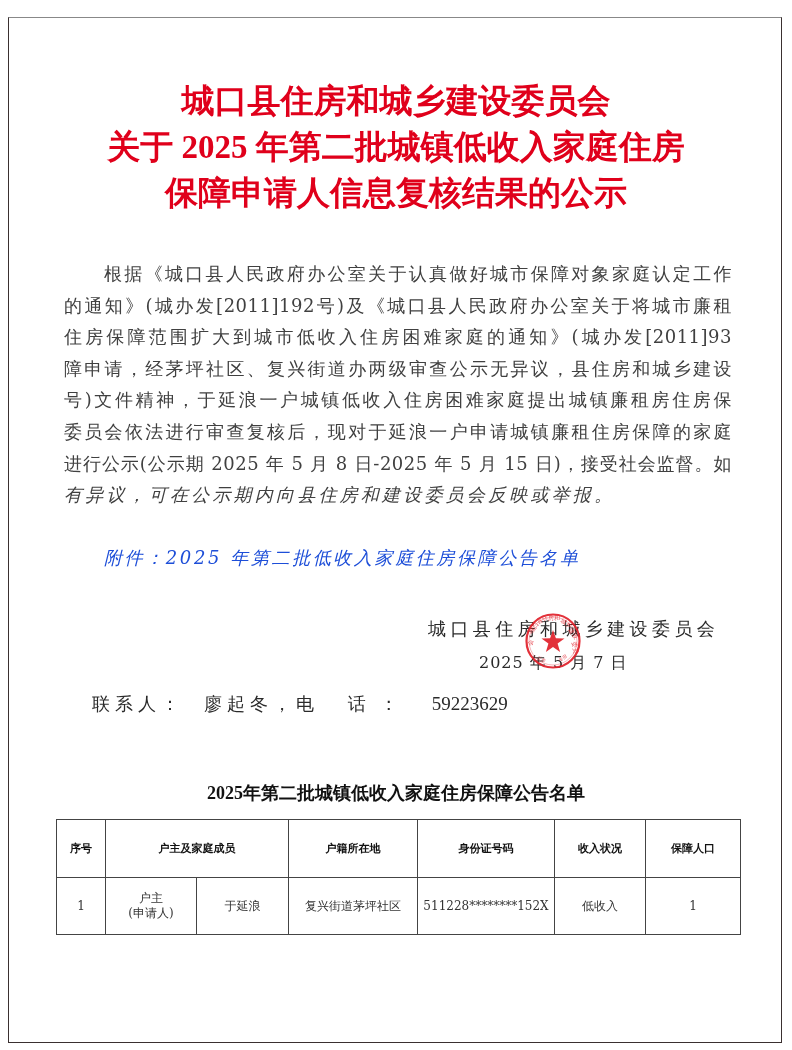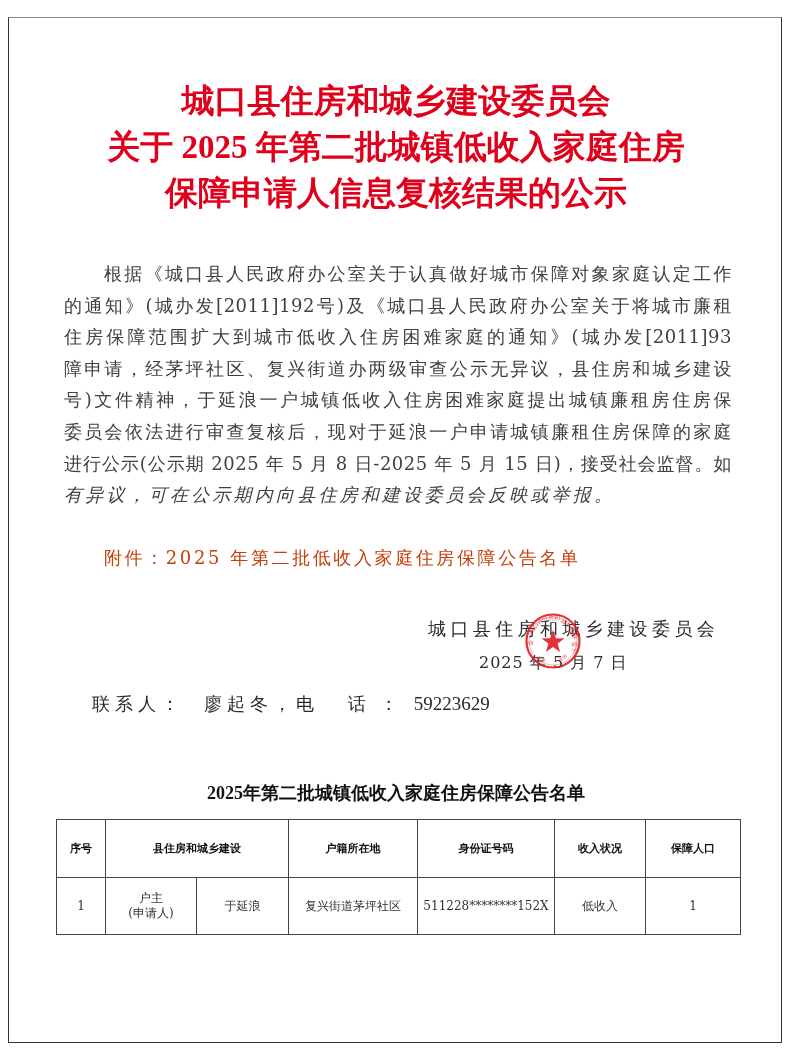--- a/index.html
+++ b/index.html
@@ -65,22 +65,23 @@
       text-align-last: left;
       letter-spacing: 3.2px;
       font-style: italic;
     }
     .attachment-line {
       position: absolute;
       left: 104px;
       top: 546px;
       font-size: 18px;
       letter-spacing: 2.6px;
-      color: #c2410c;
-      white-space: nowrap;
+      color: #1d4ed8;
+      white-space: nowrap;
+      font-style: italic;
     }
     .sign-org {
       position: absolute;
       left: 428px;
       top: 617px;
       font-size: 18px;
       letter-spacing: 4.4px;
       color: #2a2a2a;
       white-space: nowrap;
     }
@@ -105,21 +106,21 @@
       position: absolute;
       left: 92px;
       top: 692px;
       font-size: 18px;
       color: #2a2a2a;
       white-space: nowrap;
     }
     .contact-line .lbl { letter-spacing: 5px; }
     .contact-line .gap { display: inline-block; width: 20px; }
     .contact-line .phone-lbl { letter-spacing: 14px; }
-    .contact-line .num { font-family: "Liberation Serif", serif; font-size: 19px; margin-left: 2px; }
+    .contact-line .num { font-family: "Liberation Serif", serif; font-size: 19px; margin-left: 20px; }
     .list-title {
       position: absolute;
       left: 0;
       width: 792px;
       top: 781px;
       text-align: center;
       font-family: "Liberation Serif", "DejaVu Serif", serif;
       font-weight: bold;
       font-size: 18px;
       color: #111111;
@@ -215,21 +216,21 @@
     <col style="width:91px">
     <col style="width:92px">
     <col style="width:129px">
     <col style="width:137px">
     <col style="width:91px">
     <col style="width:95px">
   </colgroup>
   <thead>
     <tr>
       <th>序号</th>
-      <th colspan="2">县住房和城乡建设</th>
+      <th colspan="2">户主及家庭成员</th>
       <th>户籍所在地</th>
       <th>身份证号码</th>
       <th>收入状况</th>
       <th>保障人口</th>
     </tr>
   </thead>
   <tbody>
     <tr>
       <td>1</td>
       <td>

